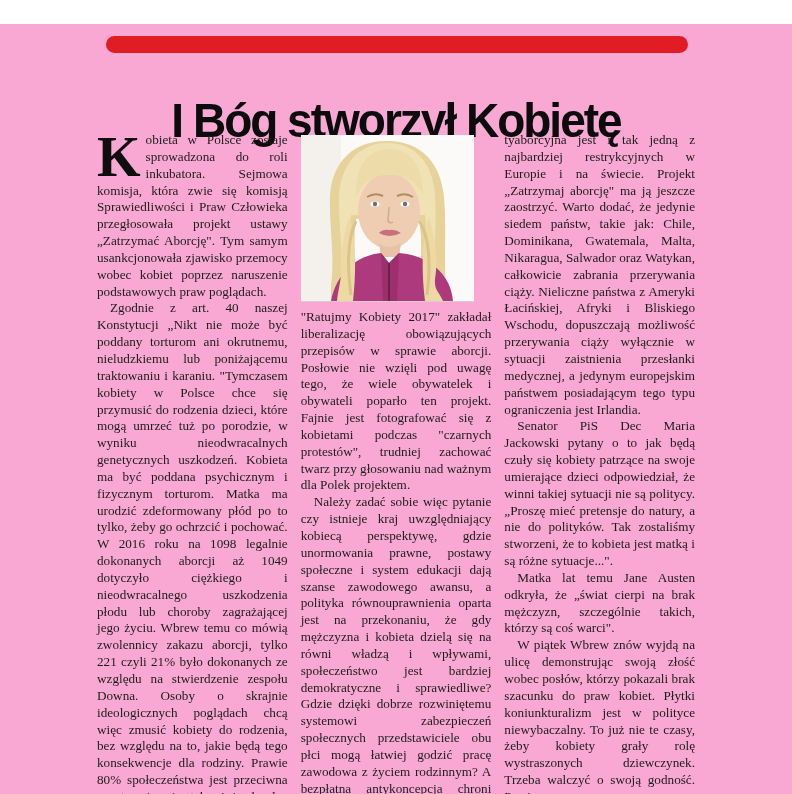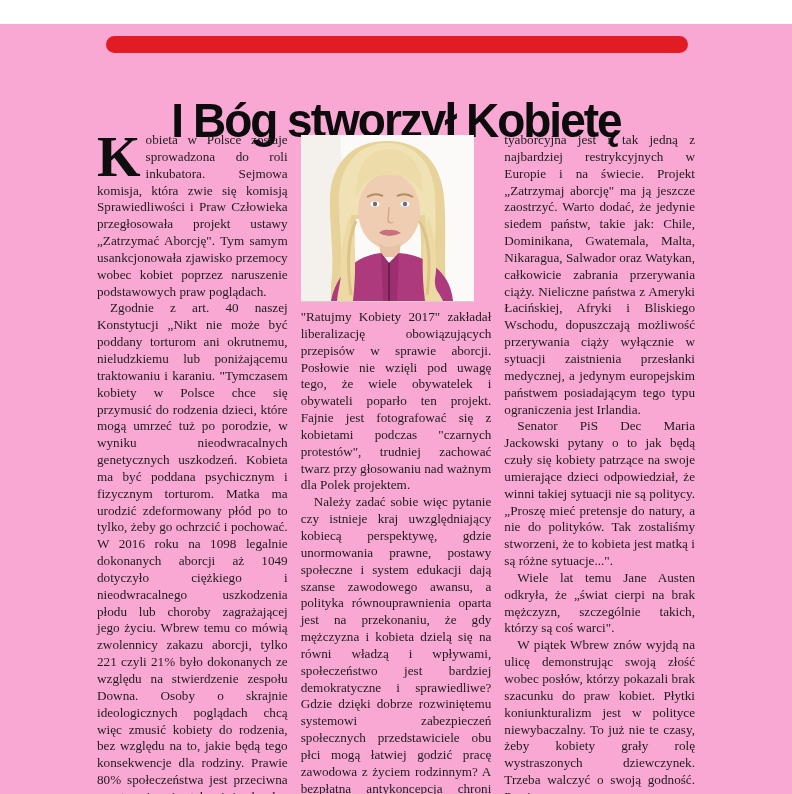--- a/index.html
+++ b/index.html
@@ -95,19 +95,19 @@
         </svg>
       </div>
       <p>"Ratujmy Kobiety 2017" zakładał liberalizację obowiązujących przepisów w sprawie aborcji. Posłowie nie wzięli pod uwagę tego, że wiele obywatelek i obywateli poparło ten projekt. Fajnie jest fotografować się z kobietami podczas "czarnych protestów", trudniej zachować twarz przy głosowaniu nad ważnym dla Polek projektem.</p>
       <p class="indent">Należy zadać sobie więc pytanie czy istnieje kraj uwzględniający kobiecą perspektywę, gdzie unormowania prawne, postawy społeczne i system edukacji dają szanse zawodowego awansu, a polityka równouprawnienia oparta jest na przekonaniu, że gdy mężczyzna i kobieta dzielą się na równi władzą i wpływami, społeczeństwo jest bardziej demokratyczne i sprawiedliwe? Gdzie dzięki dobrze rozwiniętemu systemowi zabezpieczeń społecznych przedstawiciele obu płci mogą łatwiej godzić pracę zawodowa z życiem rodzinnym? A bezpłatna antykoncepcja chroni przed niechcianą ciążą? Taką politykę prowadzi od dłuższego czasu Szwecja, do której Polsce coraz dalej.</p>
 
     </div>
 
     <div class="col">
       <p>tyaborcyjna jest i tak jedną z najbardziej restrykcyjnych w Europie i na świecie. Projekt „Zatrzymaj aborcję" ma ją jeszcze zaostrzyć. Warto dodać, że jedynie siedem państw, takie jak: Chile, Dominikana, Gwatemala, Malta, Nikaragua, Salwador oraz Watykan, całkowicie zabrania przerywania ciąży. Nieliczne państwa z Ameryki Łacińskiej, Afryki i Bliskiego Wschodu, dopuszczają możliwość przerywania ciąży wyłącznie w sytuacji zaistnienia przesłanki medycznej, a jedynym europejskim państwem posiadającym tego typu ograniczenia jest Irlandia.</p>
       <p class="indent">Senator PiS Dec Maria Jackowski pytany o to jak będą czuły się kobiety patrzące na swoje umierające dzieci odpowiedział, że winni takiej sytuacji nie są politycy. „Proszę mieć pretensje do natury, a nie do polityków. Tak zostaliśmy stworzeni, że to kobieta jest matką i są różne sytuacje...".</p>
-      <p class="indent">Wiele lat temu Jane Austen odkryła, że „świat cierpi na brak mężczyzn, szczególnie takich, którzy są coś warci".</p>
+      <p class="indent">Matka lat temu Jane Austen odkryła, że „świat cierpi na brak mężczyzn, szczególnie takich, którzy są coś warci".</p>
       <p class="indent">W piątek Wbrew znów wyjdą na ulicę demonstrując swoją złość wobec posłów, którzy pokazali brak szacunku do praw kobiet. Płytki koniunkturalizm jest w polityce niewybaczalny. To już nie te czasy, żeby kobiety grały rolę wystraszonych dziewczynek. Trzeba walczyć o swoją godność. Presja ma sens.</p>
 
     </div>
 
   </div>
 </div>
 
 </body></html>

